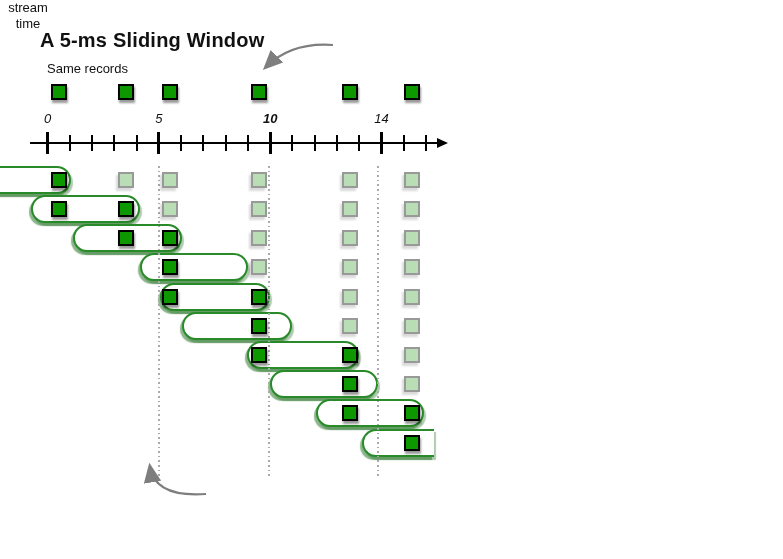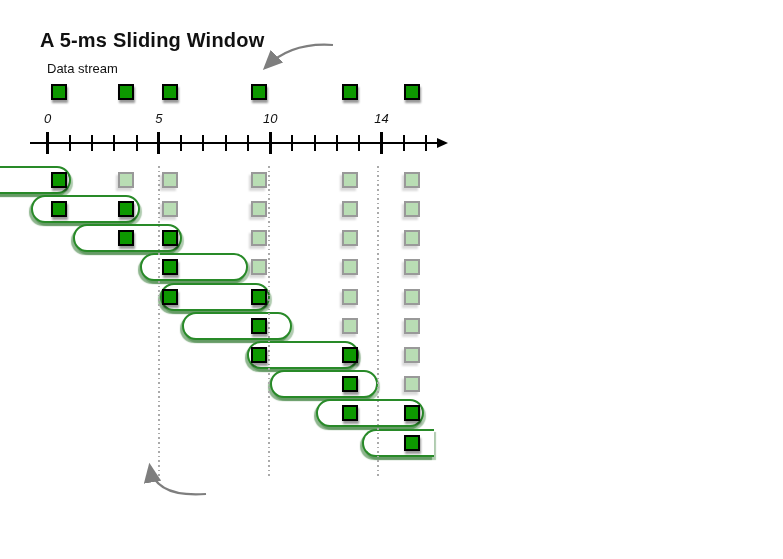--- a/index.html
+++ b/index.html
@@ -51,21 +51,21 @@
   #arrow-svg{left:0;top:0;width:783px;height:559px;pointer-events:none;z-index:9;}
 </style>
 </head>
 <body>
 
 <div id="canvas">
 
   <div id="title" class="abs">A 5-ms Sliding Window</div>
 
 
-  <div id="data-records-label" class="abs">Data stream</div>
+  <div id="data-records-label" class="abs">Same records</div>
 
   <div id="top-records-layer" class="abs">
       <div class="square active" style="left: 51px; top: 84px; position: absolute;"></div>
       <div class="square active" style="left: 118px; top: 84px; position: absolute;"></div>
       <div class="square active" style="left: 162px; top: 84px; position: absolute;"></div>
       <div class="square active" style="left: 251px; top: 84px; position: absolute;"></div>
       <div class="square active" style="left: 342px; top: 84px; position: absolute;"></div>
       <div class="square active" style="left: 404px; top: 84px; position: absolute;"></div>
     </div>
 
@@ -85,24 +85,28 @@
       <div class="tick major" style="left: 268.7px; top: 132px; height: 22px; position: absolute;"></div>
       <div class="tick minor" style="left: 291.47px; top: 135px; height: 16px; position: absolute;"></div>
       <div class="tick minor" style="left: 313.74px; top: 135px; height: 16px; position: absolute;"></div>
       <div class="tick minor" style="left: 336.01px; top: 135px; height: 16px; position: absolute;"></div>
       <div class="tick minor" style="left: 358.28px; top: 135px; height: 16px; position: absolute;"></div>
       <div class="tick major" style="left: 380.05px; top: 132px; height: 22px; position: absolute;"></div>
       <div class="tick minor" style="left: 402.82px; top: 135px; height: 16px; position: absolute;"></div>
       <div class="tick minor" style="left: 425.09px; top: 135px; height: 16px; position: absolute;"></div>
       <div class="axis-label" style="left: 32.5px; top: 111px; position: absolute;">0</div>
       <div class="axis-label" style="left: 143.85px; top: 111px; position: absolute;">5</div>
-      <div class="axis-label" style="left: 255.2px; top: 111px; position: absolute;">10</div>
+      <div class="axis-label" style="left: 255.2px; top: 111px; position: absolute; font-weight: bold;">10</div>
       <div class="axis-label" style="left: 366.55px; top: 111px; position: absolute;">14</div>
     </div>
 
+  <div id="stream-time" class="abs">
+    <div>stream</div>
+    <div>time</div>
+  </div>
 
   <div id="windows-layer" class="abs">
       <div class="window" style="left: -40px; top: 166px; width: 111px; position: absolute;"></div>
       <div class="window" style="left: 31px; top: 195px; width: 109px; position: absolute;"></div>
       <div class="window" style="left: 73px; top: 224px; width: 109px; position: absolute;"></div>
       <div class="window" style="left: 140px; top: 253px; width: 108px; position: absolute;"></div>
       <div class="window" style="left: 160px; top: 283px; width: 110px; position: absolute;"></div>
       <div class="window" style="left: 182px; top: 312px; width: 110px; position: absolute;"></div>
       <div class="window" style="left: 247px; top: 341px; width: 112px; position: absolute;"></div>
       <div class="window" style="left: 270px; top: 370px; width: 108px; position: absolute;"></div>

